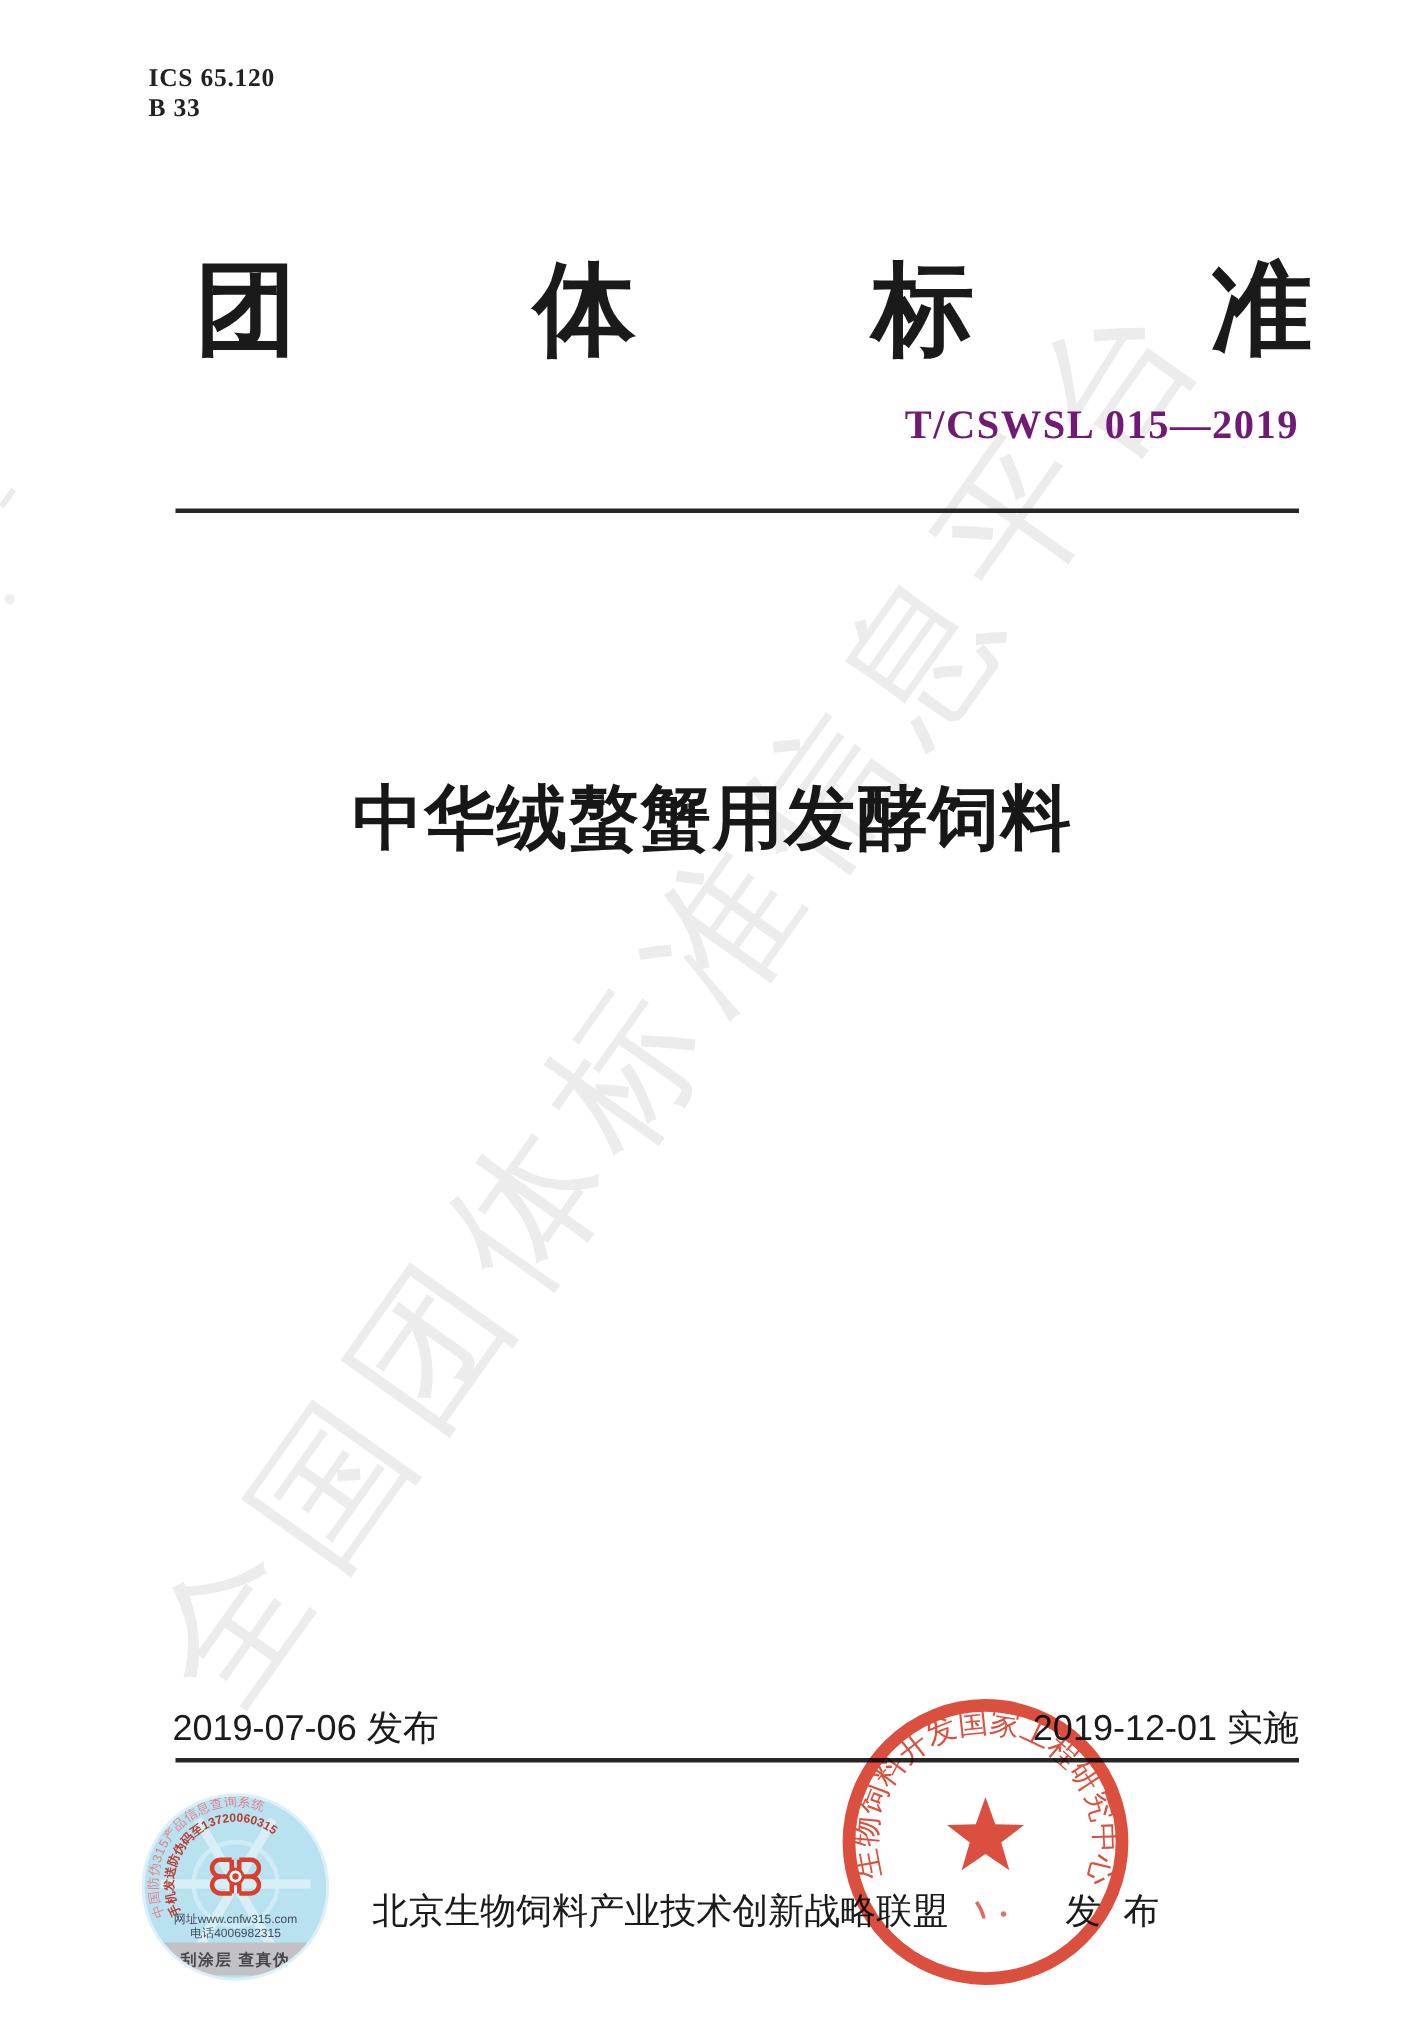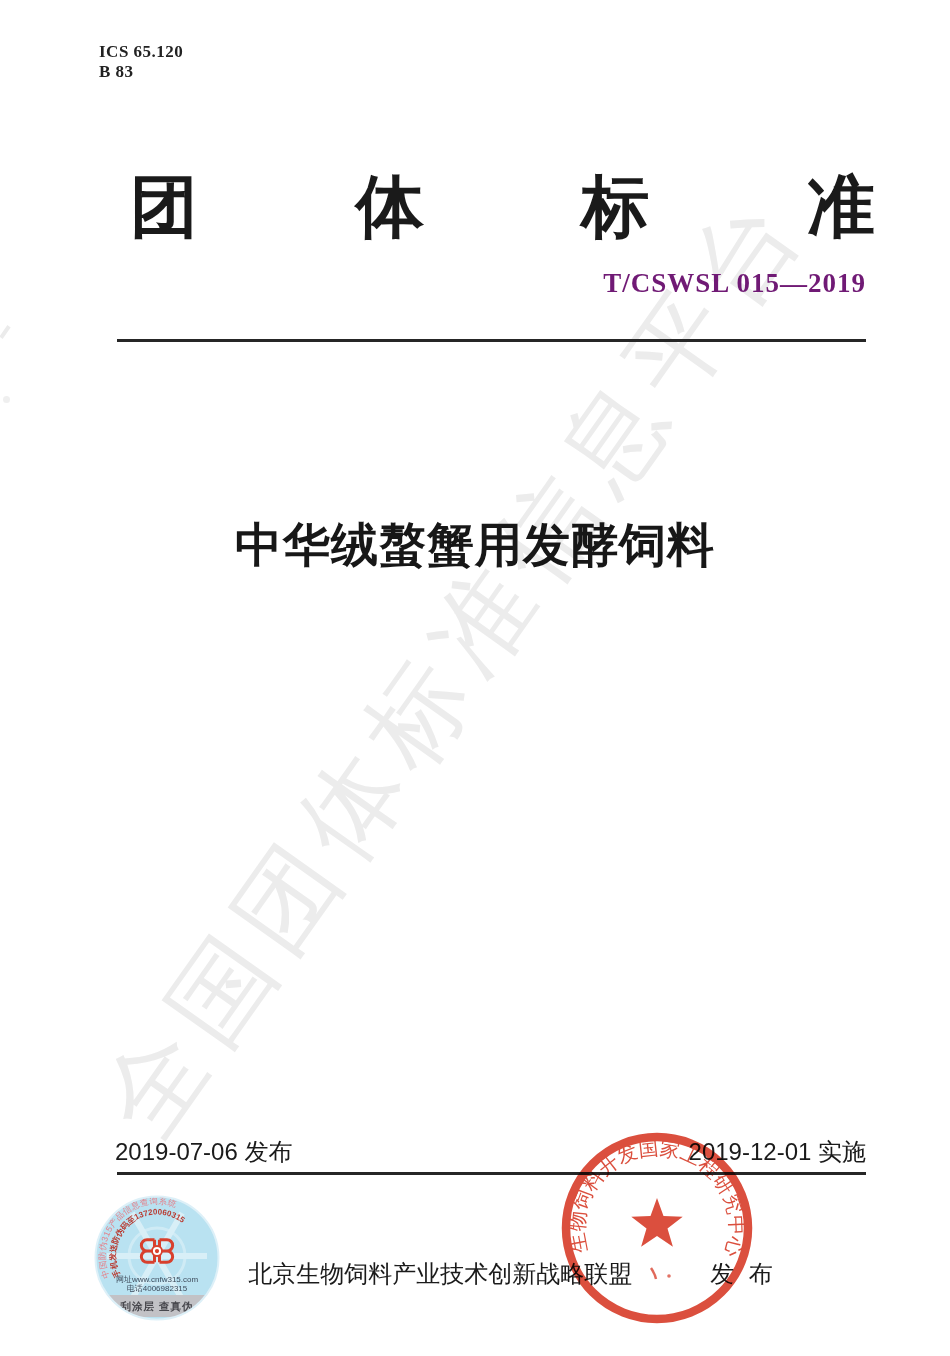--- a/index.html
+++ b/index.html
@@ -118,21 +118,21 @@
 <body>
 
 <div class="page">
 
   <div class="watermark">全国团体标准信息平台</div>
   <div class="wm-frag wm-frag-a"></div>
   <div class="wm-frag wm-frag-b"></div>
 
   <div class="ics-block">
     <div>ICS 65.120</div>
-    <div>B 83</div>
+    <div>B 33</div>
   </div>
 
   <div class="masthead">
     <span>团</span>
     <span>体</span>
     <span>标</span>
     <span>准</span>
   </div>
 
   <div class="std-number">T/CSWSL 015—2019</div>

